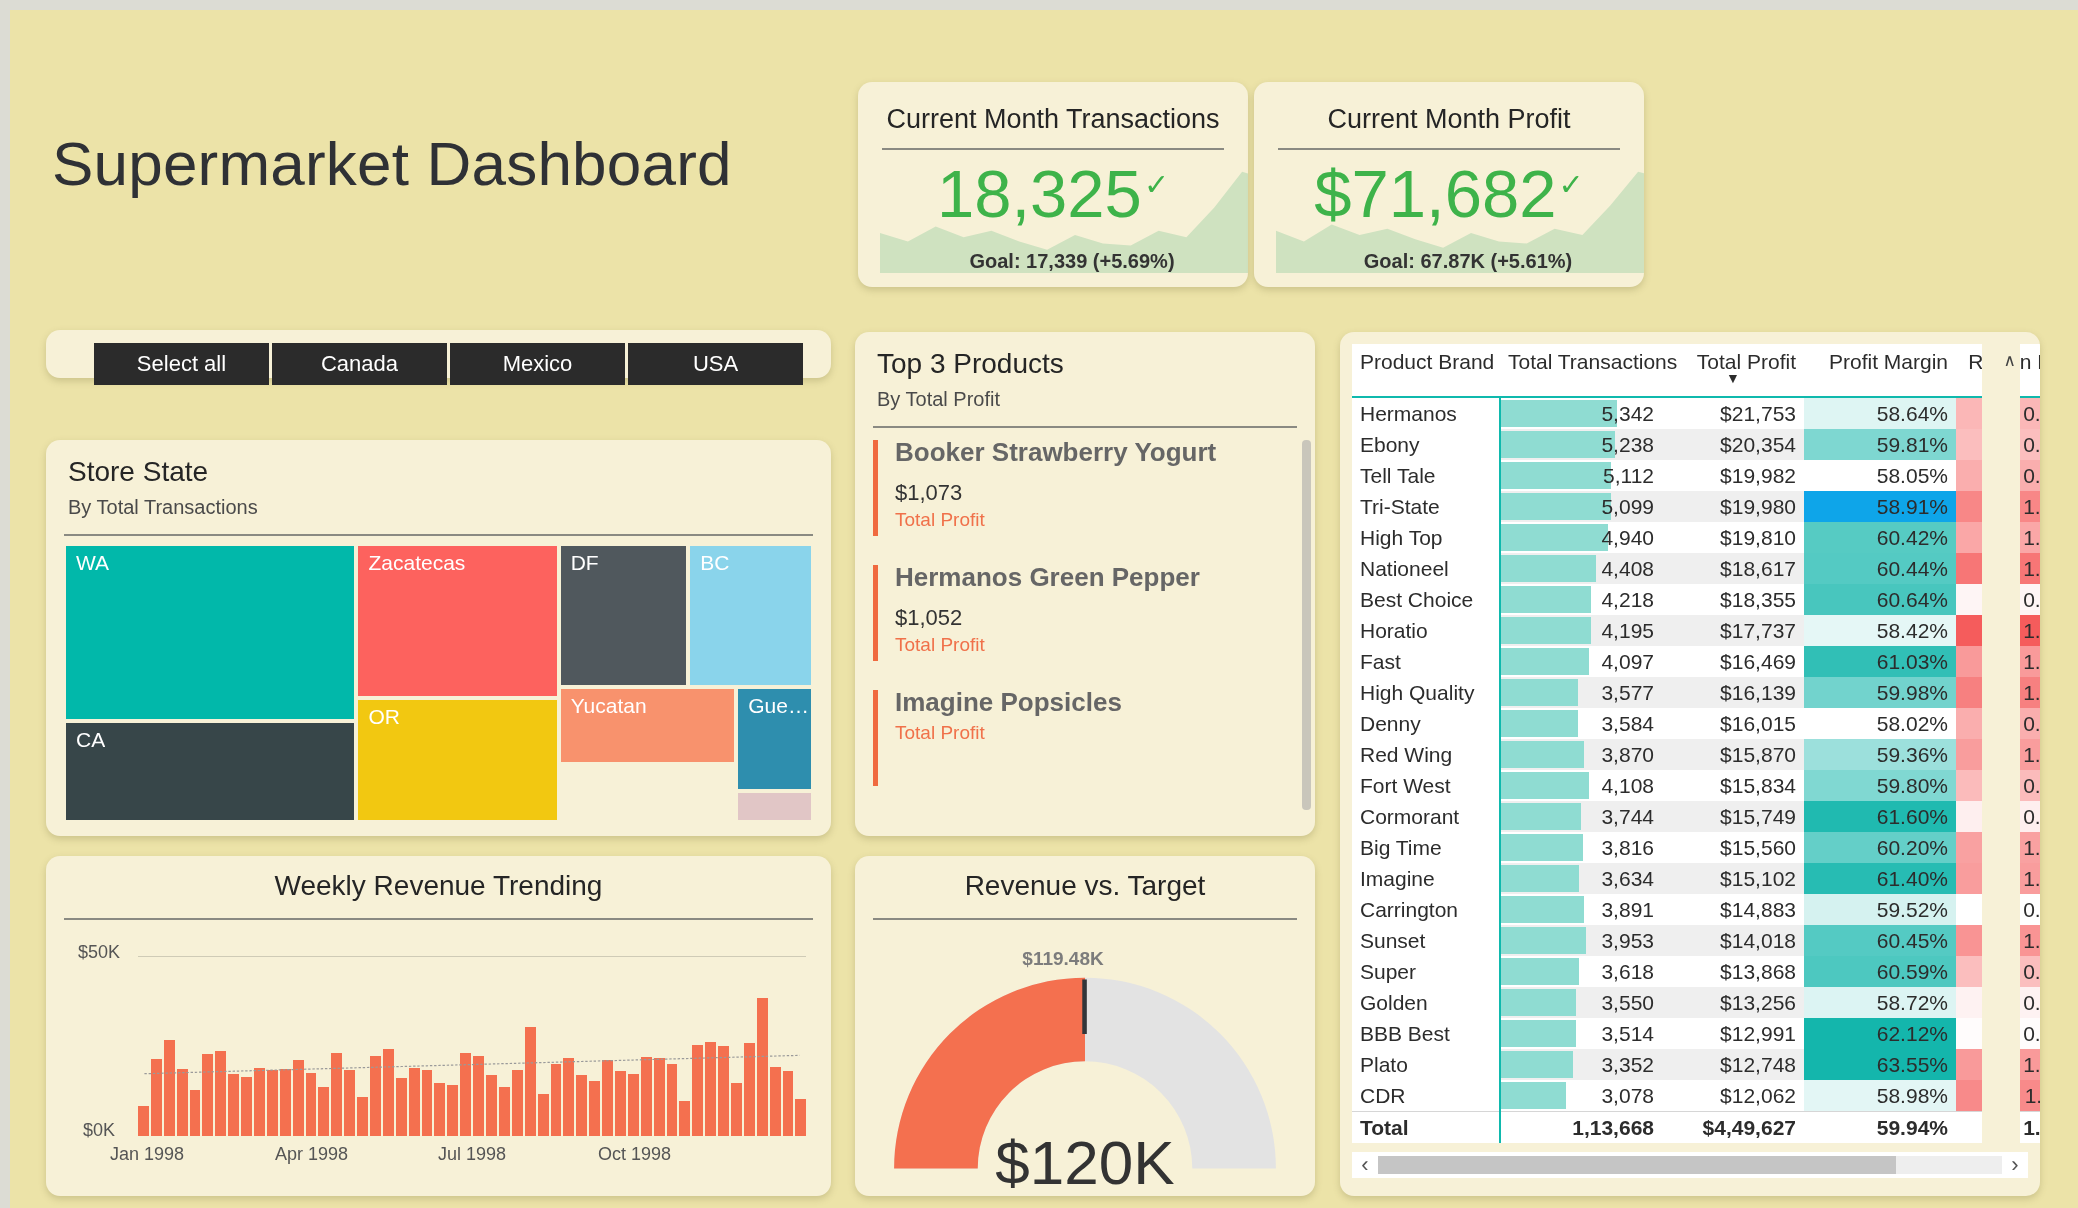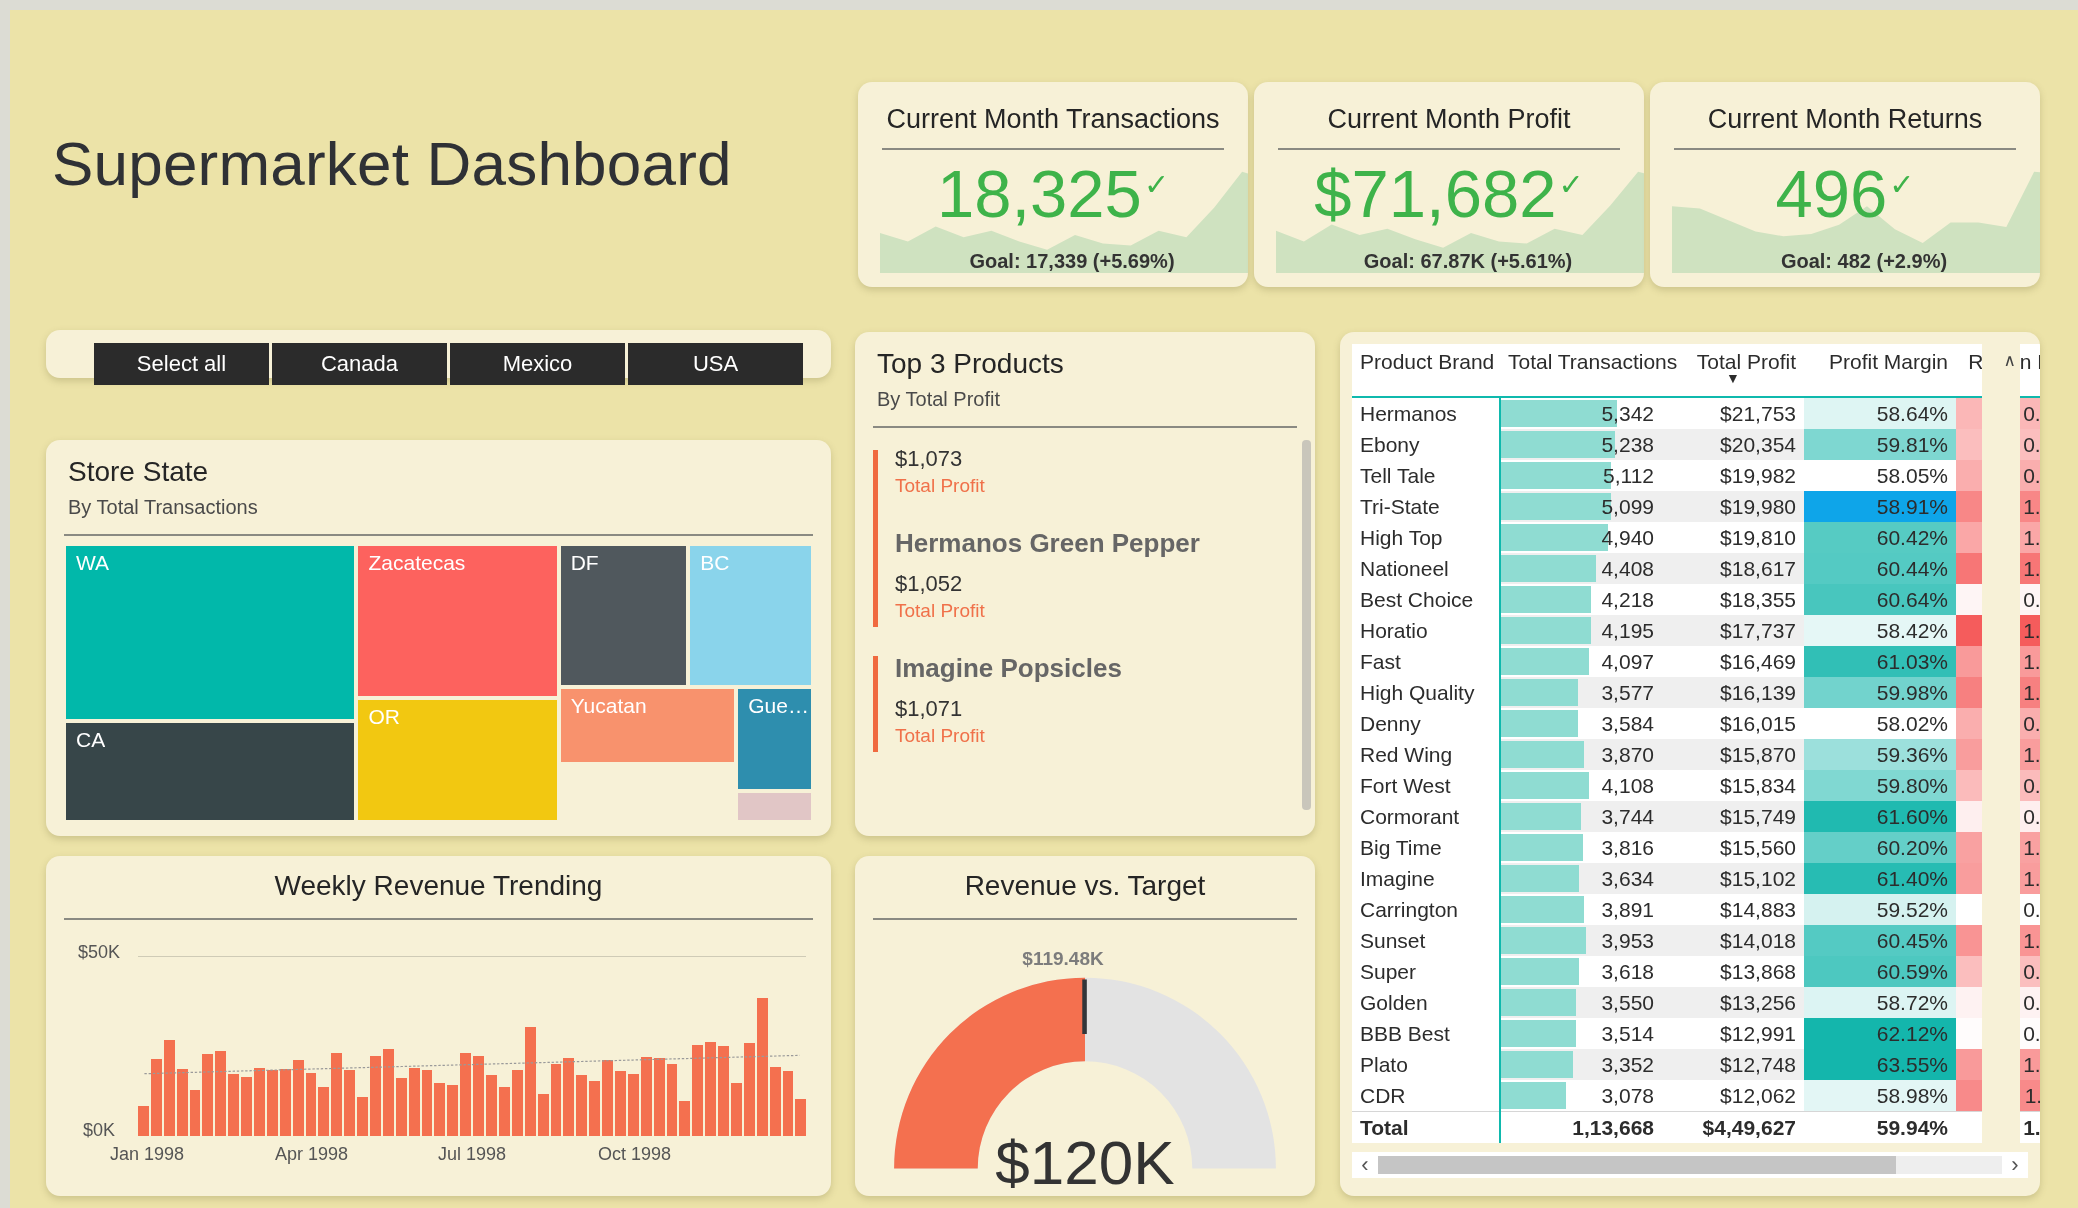--- a/index.html
+++ b/index.html
@@ -143,29 +143,20 @@
   <div class="card kpi" id="kpi-profit">
     <svg class="kpi-spark" viewBox="0 0 390 110" preserveAspectRatio="none">
         <polygon id="sp1" fill="#cfe2c0" points="0.0,67.8 27.9,78.4 55.7,61.5 83.6,72.0 111.4,65.7 139.3,76.3 167.1,84.7 195.0,69.9 222.9,78.4 250.7,80.5 278.6,65.7 306.4,72.0 334.3,42.5 362.1,8.8 390.0,15.1 390,110 0,110"></polygon>
       </svg>
     <div class="kpi-title">Current Month Profit</div>
     <div class="kpi-rule"></div>
     <div class="kpi-value"><span>$71,682</span><span class="kpi-check">✓</span></div>
     <div class="kpi-goal">Goal: 67.87K (+5.61%)</div>
   </div>
 
-  <div class="card kpi" id="kpi-returns">
-    <svg class="kpi-spark" viewBox="0 0 390 110" preserveAspectRatio="none">
-        <polygon id="sp2" fill="#cfe2c0" points="0.0,43.3 27.9,45.6 55.7,57.1 83.6,68.6 111.4,73.2 139.3,70.9 167.1,61.7 195.0,43.3 222.9,66.3 250.7,80.1 278.6,59.4 306.4,59.4 334.3,64.0 362.1,8.8 390.0,11.1 390,110 0,110"></polygon>
-      </svg>
-    <div class="kpi-title">Current Month Returns</div>
-    <div class="kpi-rule"></div>
-    <div class="kpi-value"><span>496</span><span class="kpi-check">✓</span></div>
-    <div class="kpi-goal">Goal: 482 (+2.9%)</div>
-  </div>
 
   <div class="card" id="slicer-card">
     <div class="slicer-row" id="slicer-row">
         <button class="slicer-btn">Select all</button>
         <button class="slicer-btn">Canada</button>
         <button class="slicer-btn">Mexico</button>
         <button class="slicer-btn">USA</button>
       </div>
   </div>
 
@@ -202,33 +193,33 @@
       </div>
   </div>
 
   <div class="card" id="top3-card">
     <div class="viz-title">Top 3 Products</div>
     <div class="viz-sub">By Total Profit</div>
     <div class="viz-rule"></div>
     <div id="top3-list">
         <div class="t3-item">
           <div class="t3-bar"></div>
+          <div class="t3-name">Booker Strawberry Yogurt</div>
           <div class="t3-val">$1,073</div>
           <div class="t3-lbl">Total Profit</div>
         </div>
         <div class="t3-item">
           <div class="t3-bar"></div>
           <div class="t3-name">Hermanos Green Pepper</div>
           <div class="t3-val">$1,052</div>
           <div class="t3-lbl">Total Profit</div>
         </div>
         <div class="t3-item">
           <div class="t3-bar"></div>
           <div class="t3-name">Imagine Popsicles</div>
-          <div class="t3-val">$1,071</div>
           <div class="t3-lbl">Total Profit</div>
         </div>
       </div>
     <div id="top3-scroll"></div>
   </div>
 
   <div class="card" id="weekly-card">
     <div id="weekly-title">Weekly Revenue Trending</div>
     <div id="weekly-rule"></div>
     <div id="weekly-plot">

